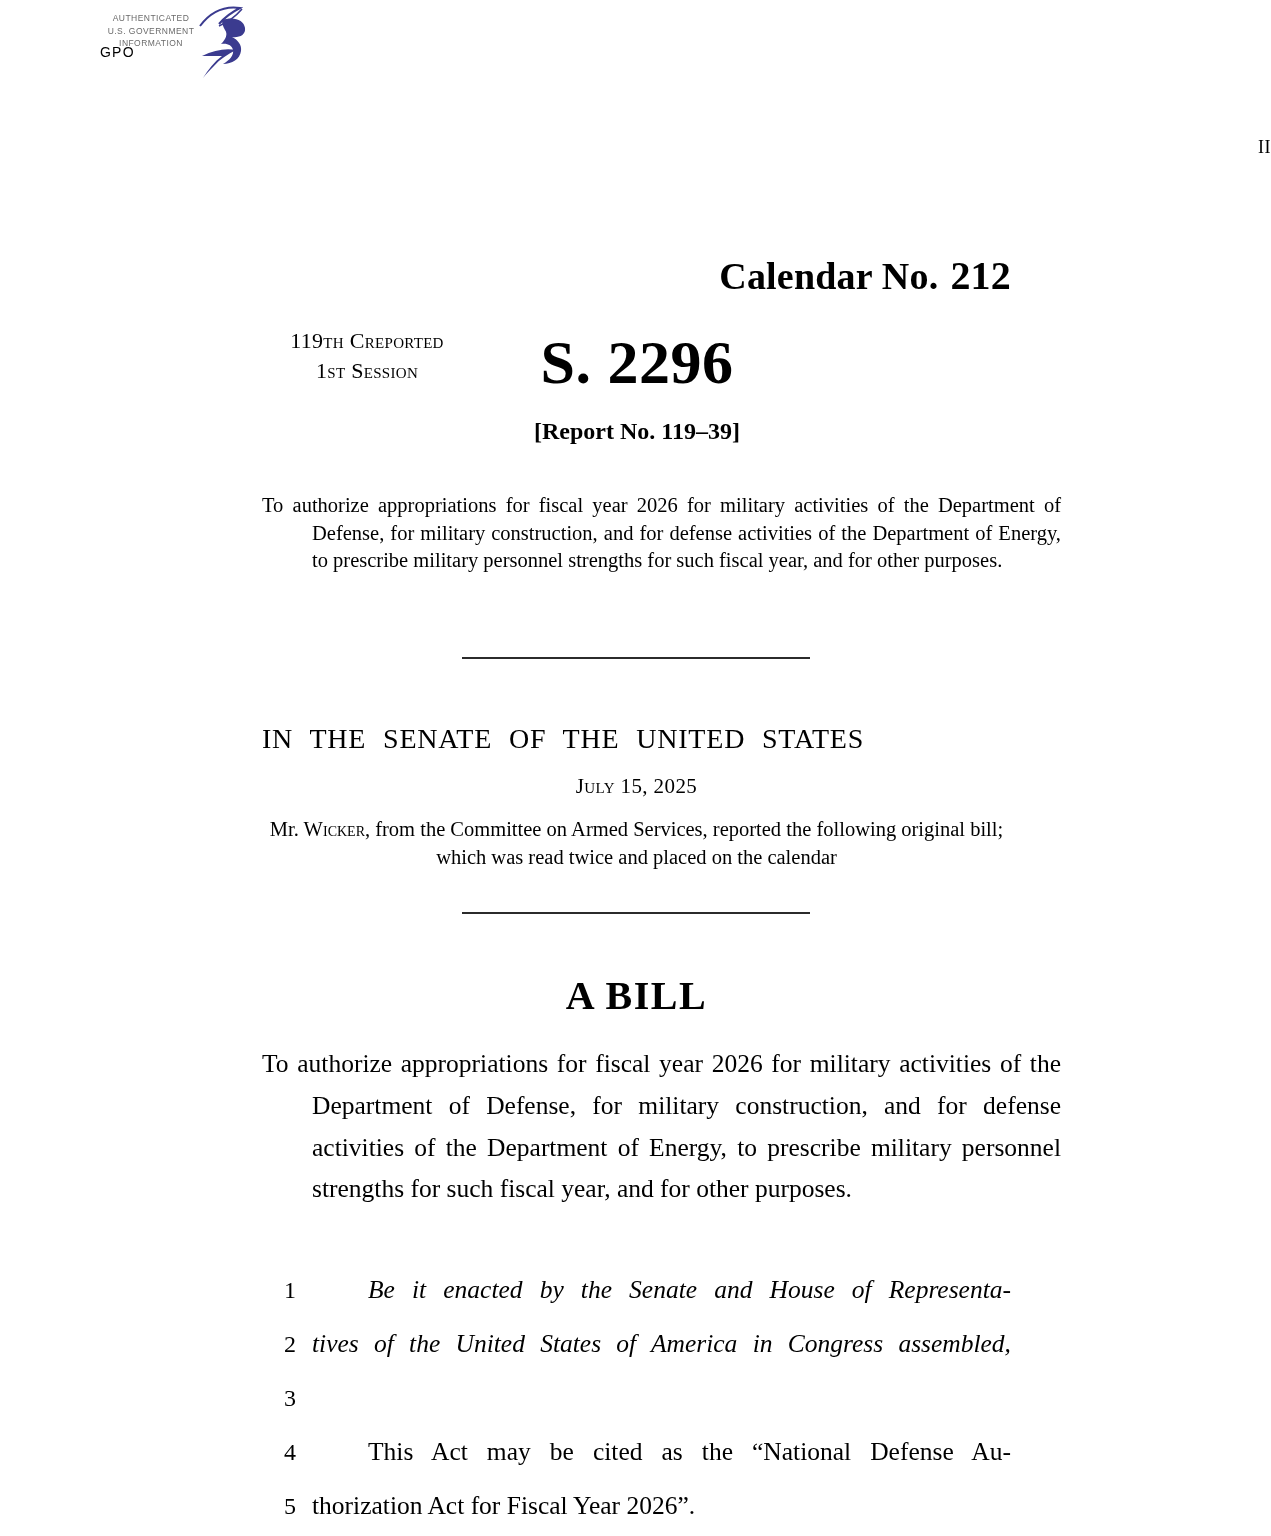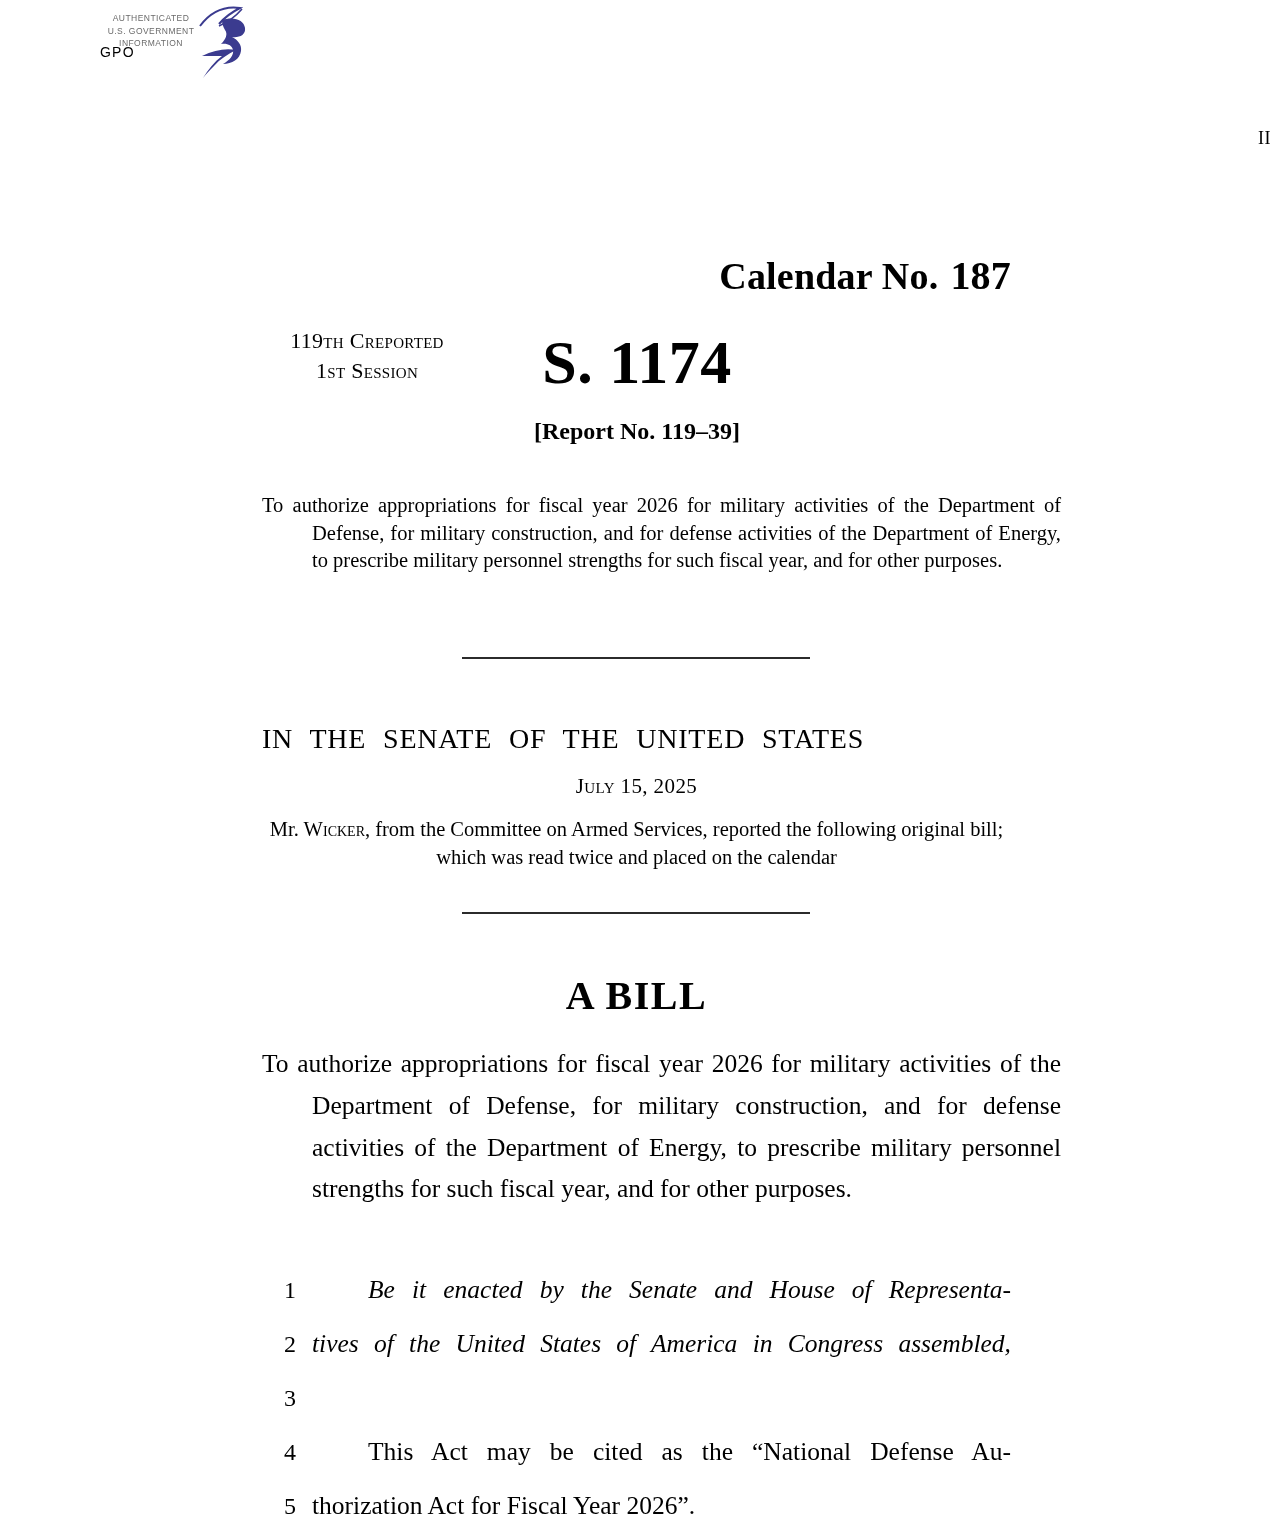--- a/index.html
+++ b/index.html
@@ -51,21 +51,21 @@
     position: absolute;
     left: 92px;
     top: 0;
     width: 58px;
     height: 76px;
   }
 
   
   .page-marker {
     position: absolute;
-    top: 128px;
+    top: 137px;
     right: 0;
     width: 1011px;
     text-align: right;
     font-size: 18px;
     letter-spacing: 0.5px;
   }
 
   
   .calendar-no {
     position: absolute;
@@ -263,29 +263,29 @@
              C34 35, 36 30, 33 26 C31 23, 30 19, 30 16 Z" fill="#3b3b8f"></path>
     <path d="M10 52 C22 46, 34 44, 44 46 C36 50, 28 55, 22 62 C18 66, 14 70, 11 74
              C16 66, 22 58, 30 52 C22 52, 15 52, 10 52 Z" fill="#3b3b8f"></path>
     <path d="M47 22 L53 24 L47 26 Z" fill="#3b3b8f"></path>
   </svg>
 </div>
 
 <div class="page-marker">II</div>
 
 <div class="calendar-no">
-  <span>Calendar No.</span><span class="num">187</span>
+  <span>Calendar No.</span><span class="num">212</span>
 </div>
 
 <div class="congress-block">
   <div>119<span class="sc">th</span> C<span class="sc">reported</span></div>
   <div>1<span class="sc">st</span> S<span class="sc">ession</span></div>
 </div>
 
-<div class="bill-number">S. 1174</div>
+<div class="bill-number">S. 2296</div>
 
 <div class="report-no">[Report No. 119–39]</div>
 
 <div class="summary">To authorize appropriations for fiscal year 2026 for military activities of the Department of Defense, for military construction, and for defense activities of the Department of Energy, to prescribe military personnel strengths for such fiscal year, and for other purposes.</div>
 
 <div class="rule rule-1"></div>
 
 <div class="senate-heading">IN THE SENATE OF THE UNITED STATES</div>
 <div class="senate-date">July 15, 2025</div>
 <div class="senate-sponsor">Mr. W<span class="sc">icker</span>, from the Committee on Armed Services, reported the following original bill; which was read twice and placed on the calendar</div>

